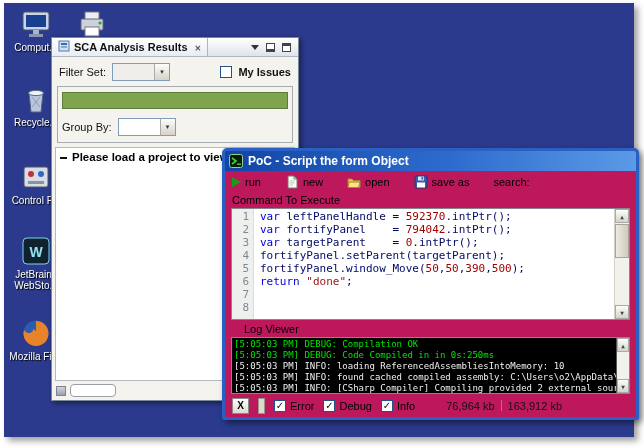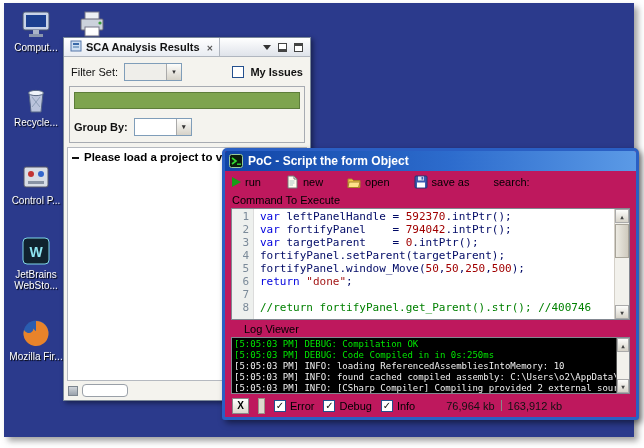--- a/index.html
+++ b/index.html
@@ -6,41 +6,41 @@
   html,body{width:644px;height:448px;overflow:hidden;background:#fff;font-family:"Liberation Sans",sans-serif;}
   .page{position:relative;width:644px;height:448px;background:#fff;}
   .desktop{position:absolute;left:4px;top:3px;width:630px;height:434px;background:#2b3a8c;box-shadow:4px 4px 6px rgba(70,70,70,.5);}
 
   
   .dicon{position:absolute;width:56px;text-align:center;color:#fff;font-size:10px;cursor:default;}
   .dicon .img{width:32px;height:32px;margin:0 auto 2px;}
   .dicon .lbl{line-height:11px;text-shadow:1px 1px 1px #000;}
 
   
-  .sca{position:absolute;left:59px;top:34px;width:248px;height:364px;background:#f4f3ee;border:1px solid #7a8899;
+  .sca{position:absolute;left:47px;top:34px;width:248px;height:364px;background:#f4f3ee;border:1px solid #7a8899;
        box-shadow:2px 2px 5px rgba(0,0,0,.45);z-index:1;display:flex;flex-direction:column;}
   .sca-tabrow{height:19px;background:linear-gradient(#ffffff,#dfe3ea);border-bottom:1px solid #b0b6bf;display:flex;align-items:center;flex:0 0 auto;}
   .sca-tab{display:flex;align-items:center;gap:4px;padding:0 6px;height:100%;background:linear-gradient(#ffffff,#e8ecf2);
            border-right:1px solid #b0b6bf;font-size:11px;font-weight:bold;color:#111;}
   .tabclose::after{content:"\2715";font-size:8px;color:#555;margin-left:3px;}
   .sca-controls{margin-left:auto;display:flex;align-items:center;gap:7px;padding-right:7px;}
   .menu-tri{width:0;height:0;border-left:4px solid transparent;border-right:4px solid transparent;border-top:5px solid #333;}
   .ic-min{width:9px;height:9px;border:1px solid #444;border-bottom:3px solid #444;background:#fff;display:inline-block;}
   .ic-max{width:9px;height:9px;border:1px solid #444;border-top:3px solid #444;background:#fff;display:inline-block;}
   .filter-row{display:flex;align-items:center;gap:6px;padding:6px 7px 4px;font-size:11px;color:#111;flex:0 0 auto;text-align:center;}
   .combo{display:inline-block;width:58px;height:18px;background:#fff;border:1px solid #7f9db9;position:relative;}
   .combo.disabled{background:#efeeea;}
   .combo .arrowbtn{position:absolute;right:0;top:0;bottom:0;width:15px;background:linear-gradient(#fdfdfb,#d6d2c8);
                    border-left:1px solid #aaa;display:flex;align-items:center;justify-content:center;font-size:7px;color:#333;}
   .spacer{flex:1;}
   .cb{width:12px;height:12px;background:#fff;border:1px solid #24508e;display:inline-flex;align-items:center;justify-content:center;
       font-size:10px;line-height:1;color:#111;flex:0 0 auto;}
   .cb.checked::after{content:"\2713";}
   .bold{font-weight:bold;}
-  .groupbox{margin:1px 5px 2px;border:1px solid #a7abb2;padding:5px 4px 6px;background:#f4f3ee;flex:0 0 auto;font-weight:bold;}
+  .groupbox{margin:1px 5px 2px;border:1px solid #a7abb2;padding:5px 4px 6px;background:#f4f3ee;flex:0 0 auto;}
   .greenbar{height:17px;background:#7ea44f;border:1px solid #5d7d3a;}
   .groupby-row{display:flex;align-items:center;gap:6px;margin-top:9px;font-size:11px;color:#111;}
   .sca-content{flex:1;margin:2px 3px 0;background:#fff;border:1px solid #b5b9c0;padding:3px 4px;display:flex;align-items:flex-start;gap:5px;overflow:hidden;}
   .dash{width:7px;height:2px;background:#111;margin-top:6px;flex:0 0 auto;}
   .msg{font-size:11.5px;font-weight:bold;color:#000;white-space:nowrap;}
   .sca-bottom{height:19px;display:flex;align-items:center;gap:4px;padding:0 4px;flex:0 0 auto;}
   .mini-icon{width:10px;height:10px;background:linear-gradient(#cfd4da,#9aa2ac);border:1px solid #7c858f;}
   .mini-input{width:46px;height:13px;background:#fff;border:1px solid #9aa0a8;border-radius:4px;}
 
   
@@ -278,33 +278,32 @@
             <div class="code-line">
               <span class="ln">3</span>
               <span class="lt"><span class="tok-kw">var </span><span class="tok-id">targetParent    </span><span class="tok-op">= </span><span class="tok-num">0</span><span class="tok-id">.intPtr();</span></span>
             </div>
             <div class="code-line">
               <span class="ln">4</span>
               <span class="lt"><span class="tok-id">fortifyPanel.setParent(targetParent);</span></span>
             </div>
             <div class="code-line">
               <span class="ln">5</span>
-              <span class="lt"><span class="tok-id">fortifyPanel.window_Move(</span><span class="tok-num">50</span><span class="tok-id">,</span><span class="tok-num">50</span><span class="tok-id">,</span><span class="tok-num">250</span><span class="tok-id">,</span><span class="tok-num">500</span><span class="tok-id">);</span></span>
+              <span class="lt"><span class="tok-id">fortifyPanel.window_Move(</span><span class="tok-num">50</span><span class="tok-id">,</span><span class="tok-num">50</span><span class="tok-id">,</span><span class="tok-num">390</span><span class="tok-id">,</span><span class="tok-num">500</span><span class="tok-id">);</span></span>
             </div>
             <div class="code-line">
               <span class="ln">6</span>
               <span class="lt"><span class="tok-kw">return </span><span class="tok-str">"done"</span><span class="tok-id">;</span></span>
             </div>
             <div class="code-line">
               <span class="ln">7</span>
               <span class="lt">&nbsp;</span>
             </div>
             <div class="code-line">
               <span class="ln">8</span>
-              <span class="lt"><span class="tok-com">//return fortifyPanel.get_Parent().str(); //400746</span></span>
             </div>
           </div>
         <div class="vscroll">
           <div class="sbtn up">▲</div>
           <div class="sthumb"></div>
           <div class="sbtn down">▼</div>
         </div>
       </div>
 
       <div class="log-label">Log Viewer</div>

